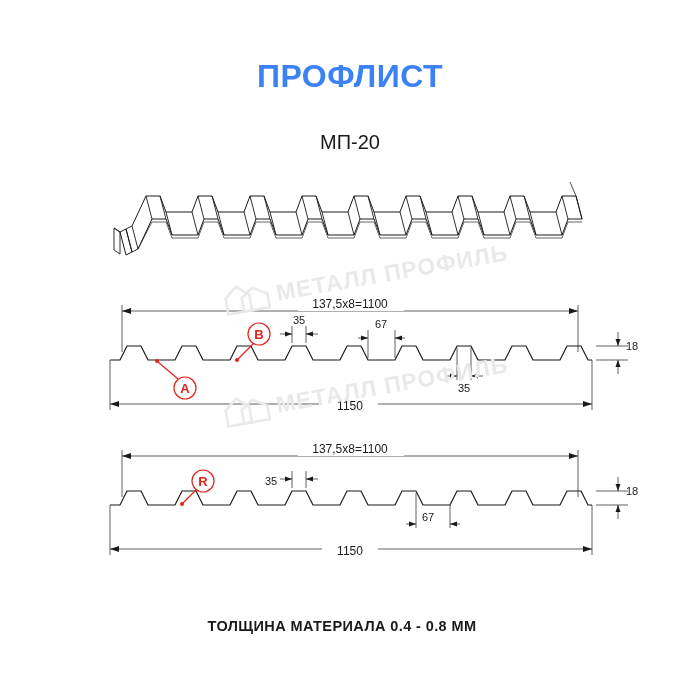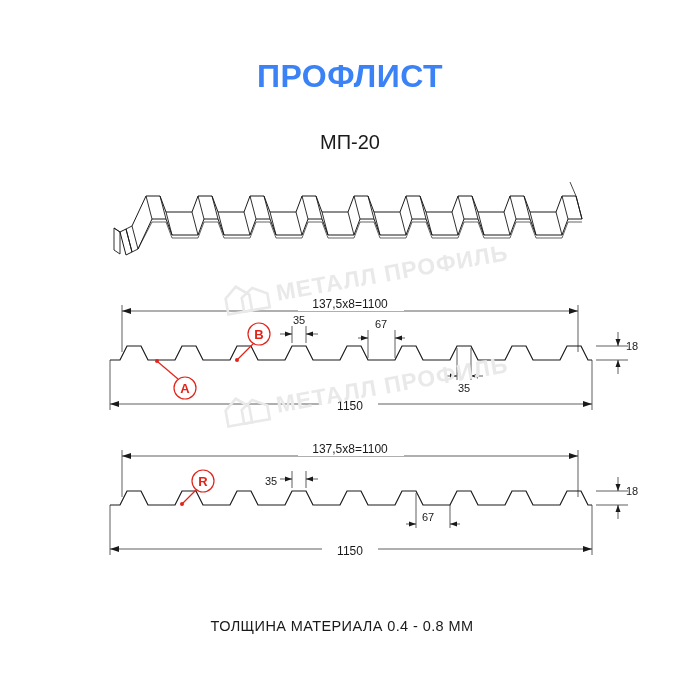--- a/index.html
+++ b/index.html
@@ -45,21 +45,21 @@
     color: #1a1a1a;
     margin-top: 27px;
   }
   .footer-note {
     position: absolute;
     left: 0;
     right: 16px;
     top: 618px;
     text-align: center;
     font-size: 14.5px;
-    font-weight: normal;
+    font-weight: bold;
     letter-spacing: 0.4px;
     color: #1a1a1a;
   }
   
   .wm {
     position: absolute;
     color: #e9e9e9;
     font-weight: bold;
     font-size: 23px;
     letter-spacing: 1px;

